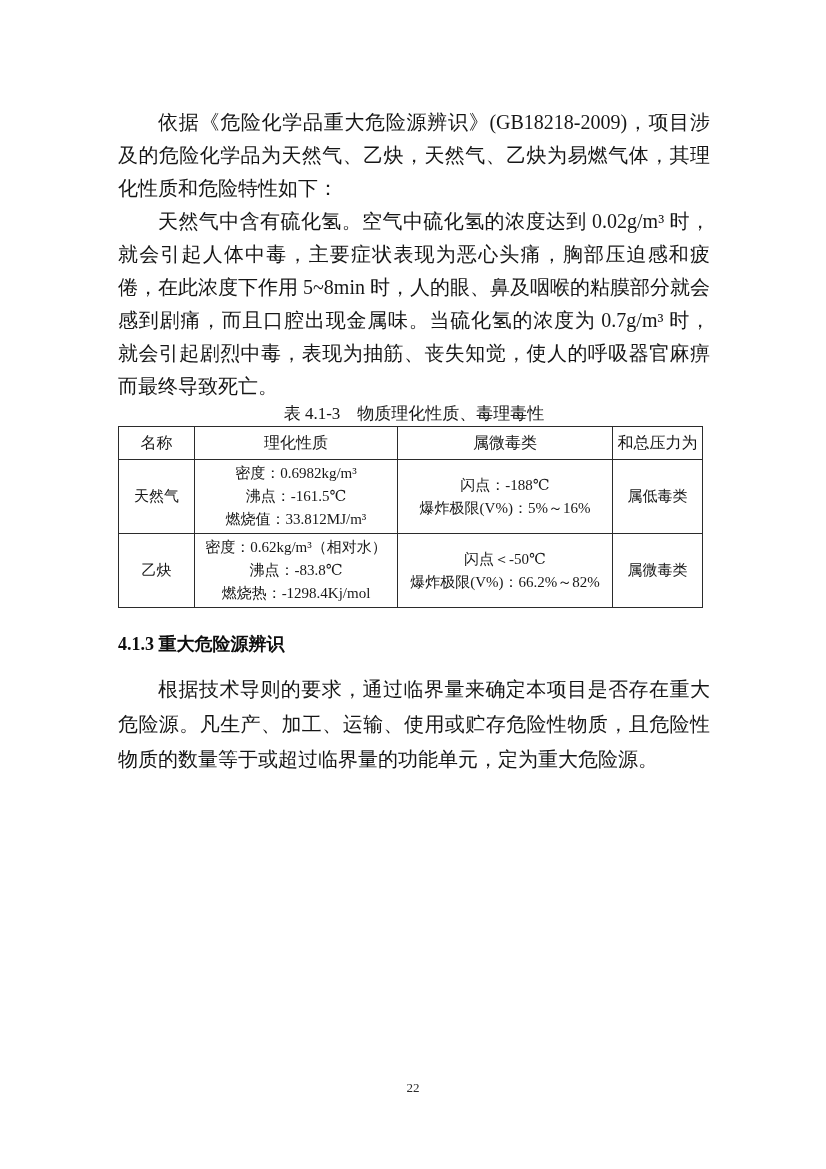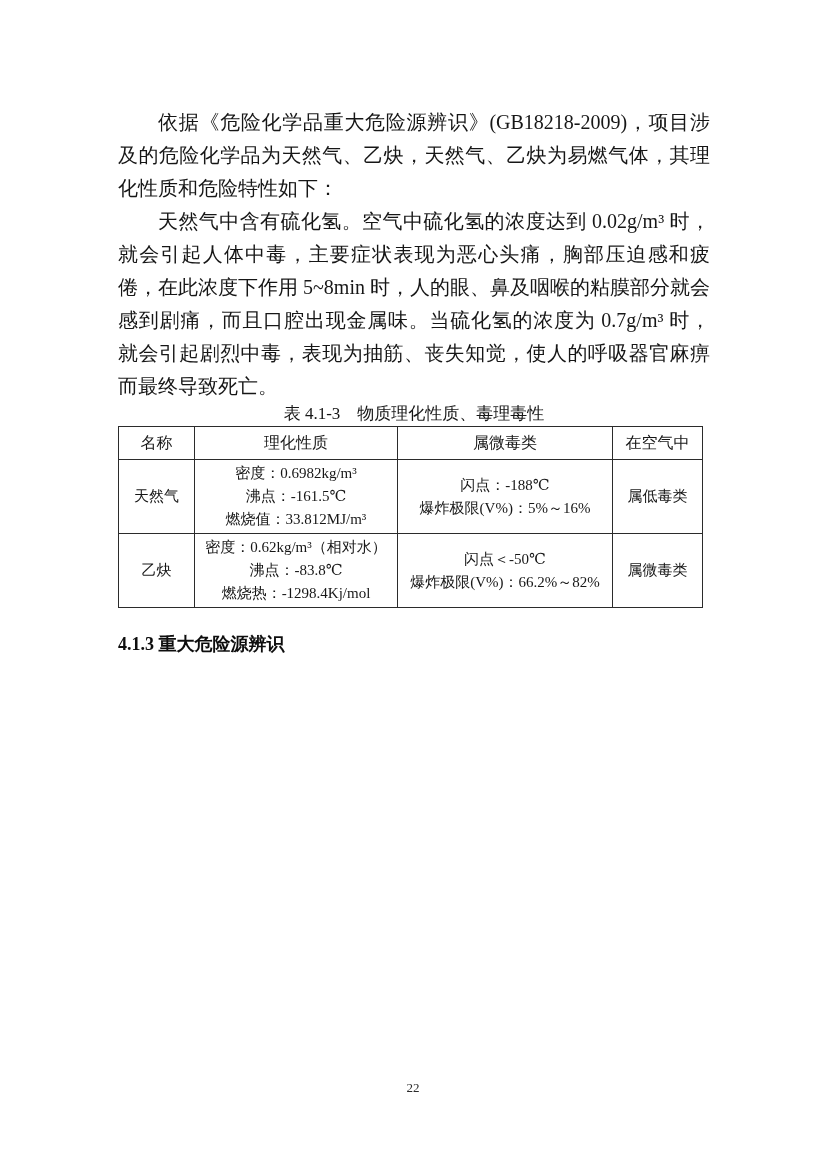--- a/index.html
+++ b/index.html
@@ -92,21 +92,21 @@
         <col style="width:76px">
         <col style="width:203px">
         <col style="width:215px">
         <col style="width:90px">
       </colgroup>
       <thead>
         <tr>
           <th>名称</th>
           <th>理化性质</th>
           <th>属微毒类</th>
-          <th>在空气中</th>
+          <th>和总压力为</th>
         </tr>
       </thead>
       <tbody>
         <tr>
           <td>天然气</td>
           <td>
             <div class="cell-line">密度：0.6982kg/m³</div>
             <div class="cell-line">沸点：-161.5℃</div>
             <div class="cell-line">燃烧值：33.812MJ/m³</div>
           </td>
@@ -127,17 +127,18 @@
             <div class="cell-line">闪点＜-50℃</div>
             <div class="cell-line">爆炸极限(V%)：66.2%～82%</div>
           </td>
           <td>属微毒类</td>
         </tr>
       </tbody>
     </table>
 
     <h3 class="section-heading">4.1.3 重大危险源辨识</h3>
 
+    <p class="para closing">根据技术导则的要求，通过临界量来确定本项目是否存在重大危险源。凡生产、加工、运输、使用或贮存危险性物质，且危险性物质的数量等于或超过临界量的功能单元，定为重大危险源。</p>
 
   </div>
 
   <div class="page-number">22</div>
 </div>
 
 </body></html>

